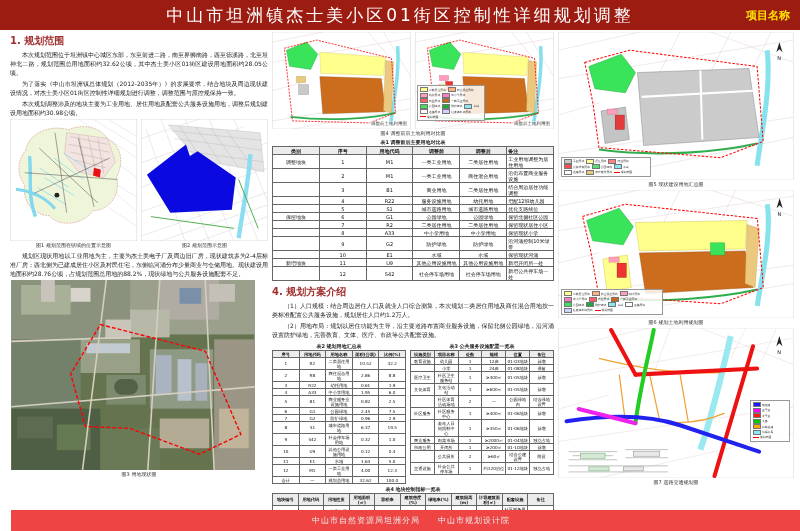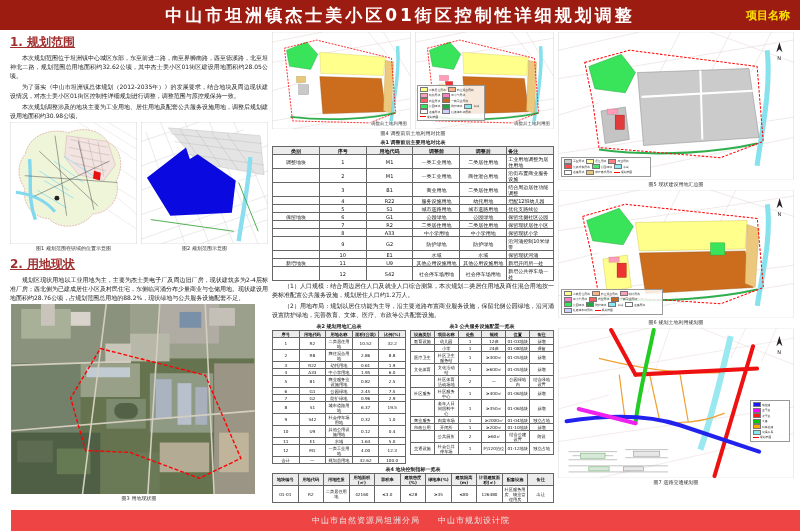--- a/index.html
+++ b/index.html
@@ -1,30 +1,30 @@
 <!DOCTYPE html>
 <html><head>
 <meta charset="utf-8">
 <style>
   html,body{margin:0;padding:0;}
   body{width:800px;height:531px;position:relative;background:#ffffff;
        font-family:"DejaVu Sans","Liberation Sans",sans-serif;overflow:hidden;}
   
   .header{position:absolute;left:0;top:0;width:800px;height:30px;background:#9d1c12;}
   .header .title{position:absolute;left:0;right:0;top:4px;text-align:center;color:#fff;
-       font-size:17px;font-weight:bold;letter-spacing:3px;}
+       font-size:17px;font-weight:normal;letter-spacing:3px;}
   .header .badge{position:absolute;right:10px;top:8px;color:#ffe400;font-size:11px;font-weight:bold;}
   .footer{position:absolute;left:11px;bottom:0;width:800px;height:21px;background:#ef4444;}
   .footer .ft{position:absolute;left:0;right:0;top:5px;text-align:center;color:#e8e8e8;font-size:8px;letter-spacing:1px;}
   
   .col{position:absolute;top:32px;}
   .col-left{left:10px;width:258px;}
   .col-mid{left:272px;width:282px;}
   .col-right{left:558px;width:236px;}
-  .sec-h{color:#a03030;font-size:12px;font-weight:bold;margin:2px 0 2px 0;text-decoration:underline;}
+  .sec-h{color:#a03030;font-size:10px;font-weight:bold;margin:2px 0 2px 0;}
   .para{font-size:6px;line-height:1.5;color:#222;text-align:justify;margin:0 0 2px 0;text-indent:2em;}
   .figcap{font-size:5px;color:#333;text-align:center;margin:1px 0 3px 0;}
   .maprow{display:flex;gap:4px;}
   .map-wrap{position:relative;}
   svg{display:block;}
   .inner-label{position:absolute;right:3px;bottom:3px;font-size:4.5px;color:#444;background:rgba(255,255,255,.6);padding:0 1px;}
   
   table{border-collapse:collapse;width:100%;table-layout:fixed;}
   th,td{border:0.5px solid #666;padding:0.5px 1px;text-align:center;overflow:hidden;}
   th{background:#ececec;font-weight:bold;}
@@ -93,21 +93,20 @@
           <path d="M40,8 L64,44 M56,8 L82,46 M72,10 L100,50 M88,12 L116,52 M34,20 L124,32 M30,12 L124,22 M40,32 L126,44"></path>
         </g>
         <path d="M6,57 L46,26 L50,38 L58,33 L97,60 L93,93 L30,96 Z" fill="#0a0ae0"></path>
         <path d="M112,36 C110,65 104,95 100,122" stroke="#8adef0" stroke-width="4.5" fill="none"></path>
         <path d="M10,100 L95,112 M100,62 L120,112" stroke="#3aa53a" stroke-width="0.9" fill="none"></path>
       </svg>
       <div class="figcap">图2 规划范围示意图</div>
     </div>
   </div>
 
-  <div class="sec-h">2. 用地现状</div>
   <p class="para">规划区现状用地以工业用地为主，主要为杰士美电子厂及周边旧厂房，现状建筑多为2-4层标准厂房；西北侧为已建成居住小区及村民住宅，东侧临河涌分布少量商业与仓储用地。现状建设用地面积约28.76公顷，占规划范围总用地的88.2%，现状绿地与公共服务设施配套不足。</p>
 
   <div class="map-wrap" style="margin-top:2px;">
     <svg width="246" height="190" viewBox="0 0 246 192">
       <rect width="246" height="192" fill="#66734f"></rect>
       <g>
         <rect x="0" y="0" width="120" height="60" fill="#8a927d"></rect>
         <rect x="120" y="0" width="126" height="55" fill="#9aa08c"></rect>
         <rect x="150" y="0" width="60" height="40" fill="#b0aca4"></rect>
         <rect x="10" y="5" width="50" height="30" fill="#a8b098"></rect>
@@ -346,20 +345,21 @@
           <td></td>
           <td>12</td>
           <td>S42</td>
           <td>社会停车场用地</td>
           <td>社会停车场用地</td>
           <td>新增公共停车场一处</td>
         </tr>
       </tbody>
     </table>
 
+  <div class="sec-h" style="margin-top:4px;">4. 规划方案介绍</div>
   <p class="para">（1）人口规模：结合周边居住人口及就业人口综合测算，本次规划二类居住用地及商住混合用地按一类标准配置公共服务设施，规划居住人口约1.2万人。</p>
   <p class="para">（2）用地布局：规划以居住功能为主导，沿主要道路布置商业服务设施，保留北侧公园绿地，沿河涌设置防护绿地，完善教育、文体、医疗、市政等公共配套设施。</p>
 
   <div class="tabrow" style="margin-top:2px;">
     <div style="width:134px;">
       <div class="tabcap">表2 规划用地汇总表</div>
       <table class="t23">
           <thead>
             <tr>
               <th>序号</th>

